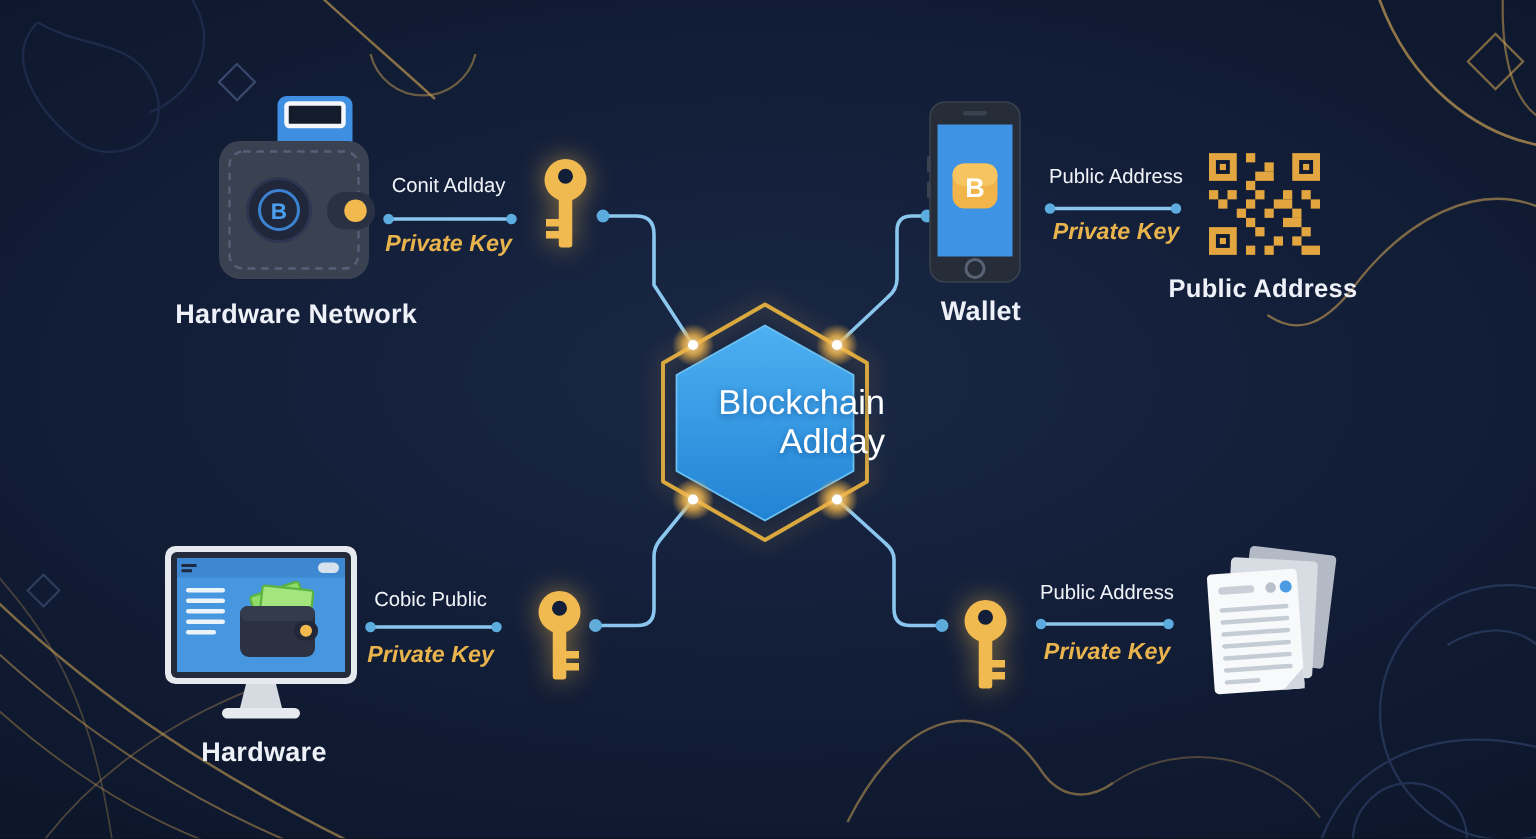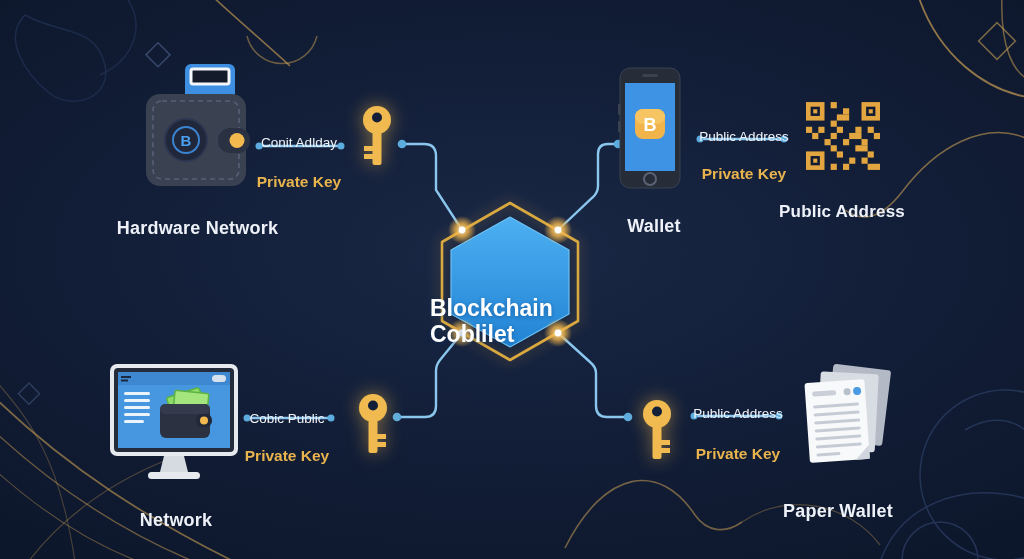--- a/index.html
+++ b/index.html
@@ -5,27 +5,27 @@
   html,body{margin:0;padding:0;background:#0a1222;}
   .stage{
     position:relative;width:1024px;height:559px;overflow:hidden;
     font-family:"Liberation Sans",sans-serif;
     background:radial-gradient(ellipse 75% 65% at 50% 45%, #1a2845 0%, #131f39 48%, #0d172c 100%);
   }
   .abs{position:absolute;}
   svg{display:block;}
   svg text{font-family:"Liberation Sans",sans-serif;}
   .layer{position:absolute;left:0;top:0;}
-  .label{position:absolute;color:#eef2f8;text-align:center;line-height:1.15;margin-top:19px;}
+  .label{position:absolute;color:#eef2f8;text-align:center;line-height:1.15;}
   .label.main{font-size:18px;font-weight:700;letter-spacing:.2px;}
   .label.small{font-size:13.5px;font-weight:400;color:#f0f3f8;}
-  .label.gold{font-size:15.5px;font-weight:700;color:#e9b44d;}
-  .hex-title{position:absolute;left:430px;top:256px;width:160px;text-align:left;
-    color:#ffffff;font-size:23px;font-weight:700;line-height:1.12;
-    text-shadow:0 1px 4px rgba(5,50,110,.45);margin-top:40px;}
+  .label.gold{font-size:15.5px;font-weight:700;color:#e9b44d;font-style:italic;}
+  .hex-title{position:absolute;left:430px;top:256px;width:160px;text-align:right;
+    color:#ffffff;font-size:23px;font-weight:400;line-height:1.12;
+    text-shadow:0 1px 4px rgba(5,50,110,.45);}
   .key svg{filter:drop-shadow(0 0 9px rgba(242,184,74,.55));}
   .key.mirrored svg{transform:scaleX(-1);}
   .icon svg{overflow:visible;}
 </style>
 </head>
 <body>
 
 <div class="stage">
 
   <svg class="layer" width="1024" height="559" viewBox="0 0 1024 559">
@@ -277,33 +277,32 @@
       <circle cx="21" cy="16" r="14" fill="#f0ba50"></circle>
         <circle cx="21" cy="13.5" r="5" fill="#131f39"></circle>
       <rect x="16.5" y="28" width="9" height="33" rx="2" fill="#f0ba50"></rect>
       <rect x="8" y="42" width="10" height="5" fill="#f0ba50"></rect>
         <rect x="8" y="50" width="10" height="5" fill="#f0ba50"></rect>
     </svg>
   </div>
 
   <div class="hex-title">
     <div>Blockchain</div>
-    <div>Coblilet</div>
+    <div>Adlday</div>
   </div>
 
   <div class="label main" style="left:85px;top:199px;width:225px;">Hardware Network</div>
   <div class="label small" style="left:238px;top:116px;width:122px;">Conit Adlday</div>
   <div class="label gold" style="left:238px;top:154px;width:122px;">Private Key</div>
 
   <div class="label main" style="left:599px;top:197px;width:110px;">Wallet</div>
   <div class="label small" style="left:688px;top:110px;width:112px;">Public Address</div>
   <div class="label gold" style="left:688px;top:146px;width:112px;">Private Key</div>
   <div class="label main" style="left:772px;top:183px;width:140px;font-size:17px;">Public Address</div>
 
-  <div class="label main" style="left:116px;top:491px;width:120px;">Network</div>
+  <div class="label main" style="left:116px;top:491px;width:120px;">Hardware</div>
   <div class="label small" style="left:226px;top:392px;width:122px;">Cobic Public</div>
   <div class="label gold" style="left:226px;top:428px;width:122px;">Private Key</div>
 
-  <div class="label main" style="left:768px;top:482px;width:140px;">Paper Wallet</div>
   <div class="label small" style="left:679px;top:387px;width:118px;">Public Address</div>
   <div class="label gold" style="left:679px;top:426px;width:118px;">Private Key</div>
 
 </div>
 
 </body></html>

